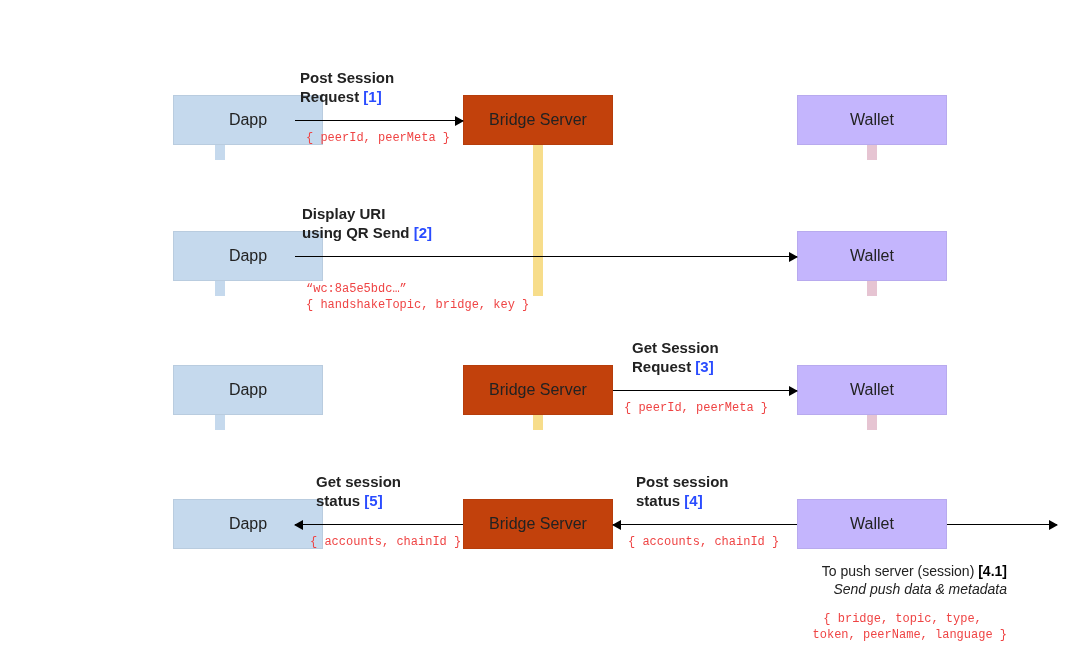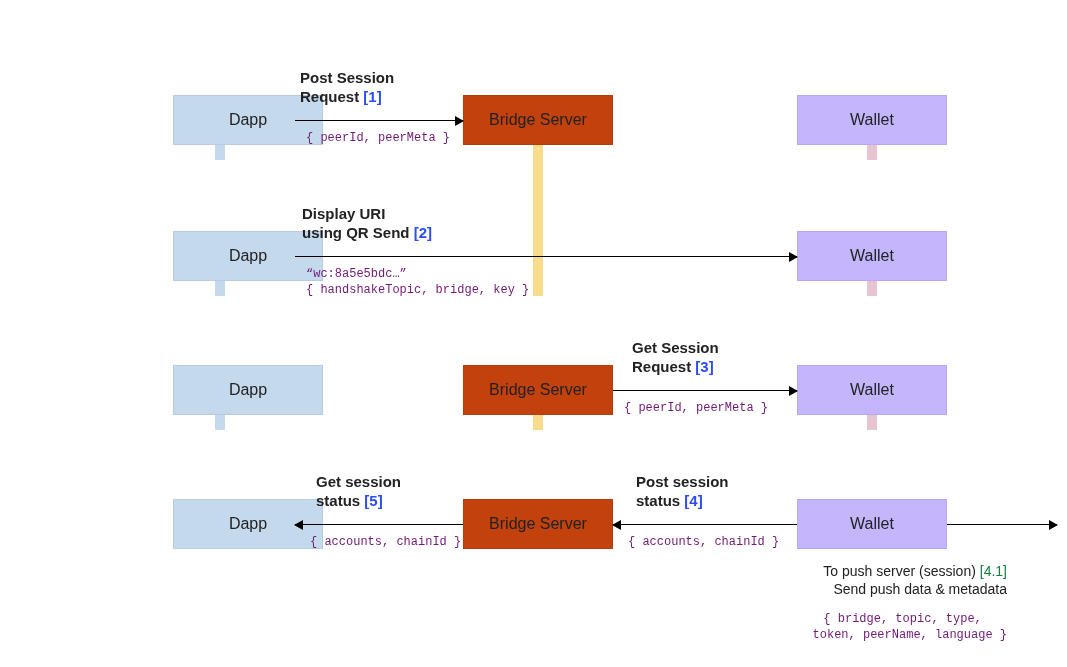--- a/index.html
+++ b/index.html
@@ -52,33 +52,33 @@
     text-align:left;
     white-space:nowrap;
     font-weight:bold;
   }
   .action-label .step { color:#2a4cff; }
 
   .code-label {
     position:absolute;
     font-family: "Courier New", monospace;
     font-size:12px;
-    color:#701a75;
+    color:#ef4444;
     line-height:1.3;
     white-space:pre;
   }
 
   .push-label {
     position:absolute;
     font-size:14px;
     text-align:right;
     line-height:1.3;
   }
-  .push-label .step { color:#15803d; }
-  .push-label .ital { }
+  .push-label .step { color:#000000;font-weight:bold; }
+  .push-label .ital { font-style:italic; }
 </style>
 </head>
 <body>
 
 <div class="col-line dapp-line" style="top:120px;height:40px"></div>
 <div class="col-line dapp-line" style="top:256px;height:40px"></div>
 <div class="col-line dapp-line" style="top:390px;height:40px"></div>
 
 <div class="col-line bridge-line" style="top:120px;height:176px"></div>
 <div class="col-line bridge-line" style="top:390px;height:40px"></div>
@@ -129,21 +129,21 @@
   <span style="white-space:pre">Post Session
 Request</span> <span class="step">[1]</span>
 </div>
 <div class="code-label" style="left:306px;top:131px">{ peerId, peerMeta }</div>
 
 <div class="arrow right" style="left:295px;top:256px;width:502px"></div>
 <div class="action-label" style="left:302px;top:205px;">
   <span style="white-space:pre">Display URI
 using QR Send</span> <span class="step">[2]</span>
 </div>
-<div class="code-label" style="left:306px;top:267px">“wc:8a5e5bdc…”
+<div class="code-label" style="left:306px;top:282px">“wc:8a5e5bdc…”
 { handshakeTopic, bridge, key }</div>
 
 <div class="arrow right" style="left:613px;top:390px;width:184px"></div>
 <div class="action-label" style="left:632px;top:339px;">
   <span style="white-space:pre">Get Session
 Request</span> <span class="step">[3]</span>
 </div>
 <div class="code-label" style="left:624px;top:401px">{ peerId, peerMeta }</div>
 
 <div class="arrow left" style="left:613px;top:524px;width:184px"></div>

